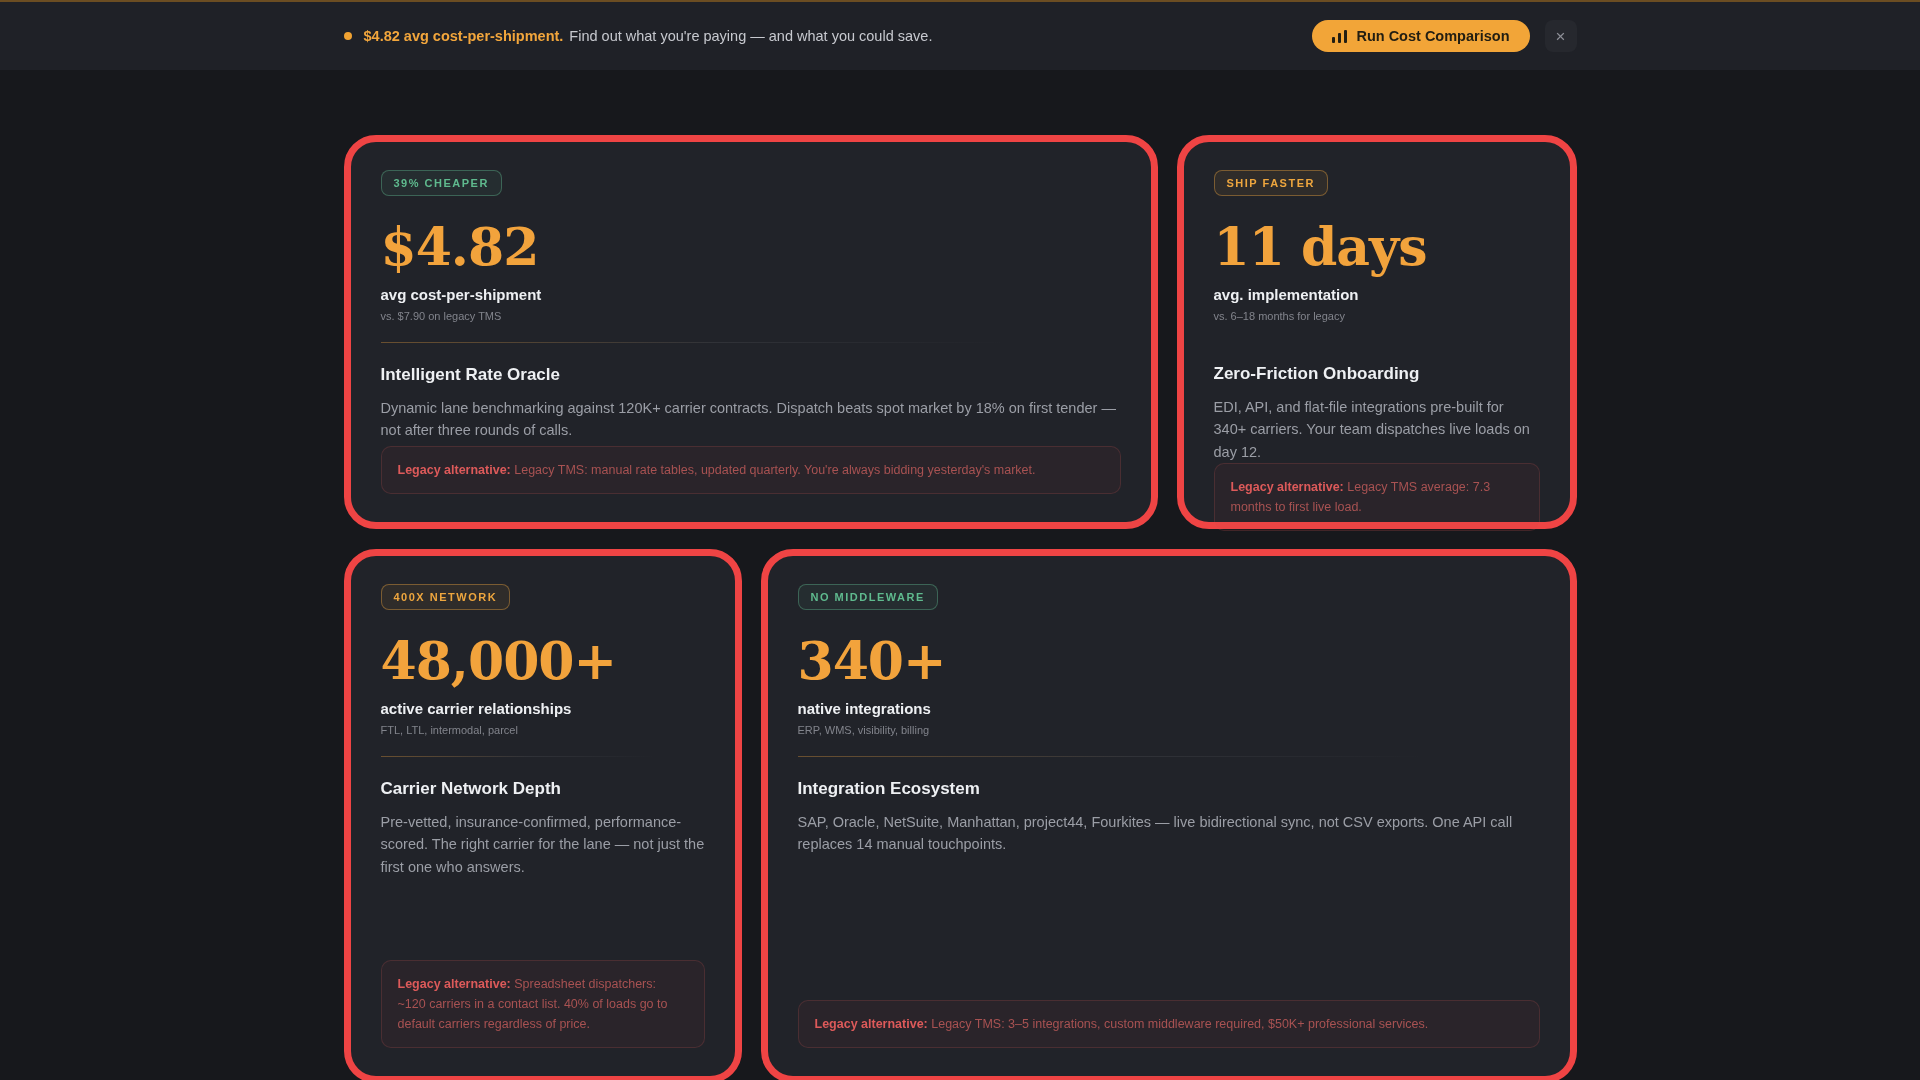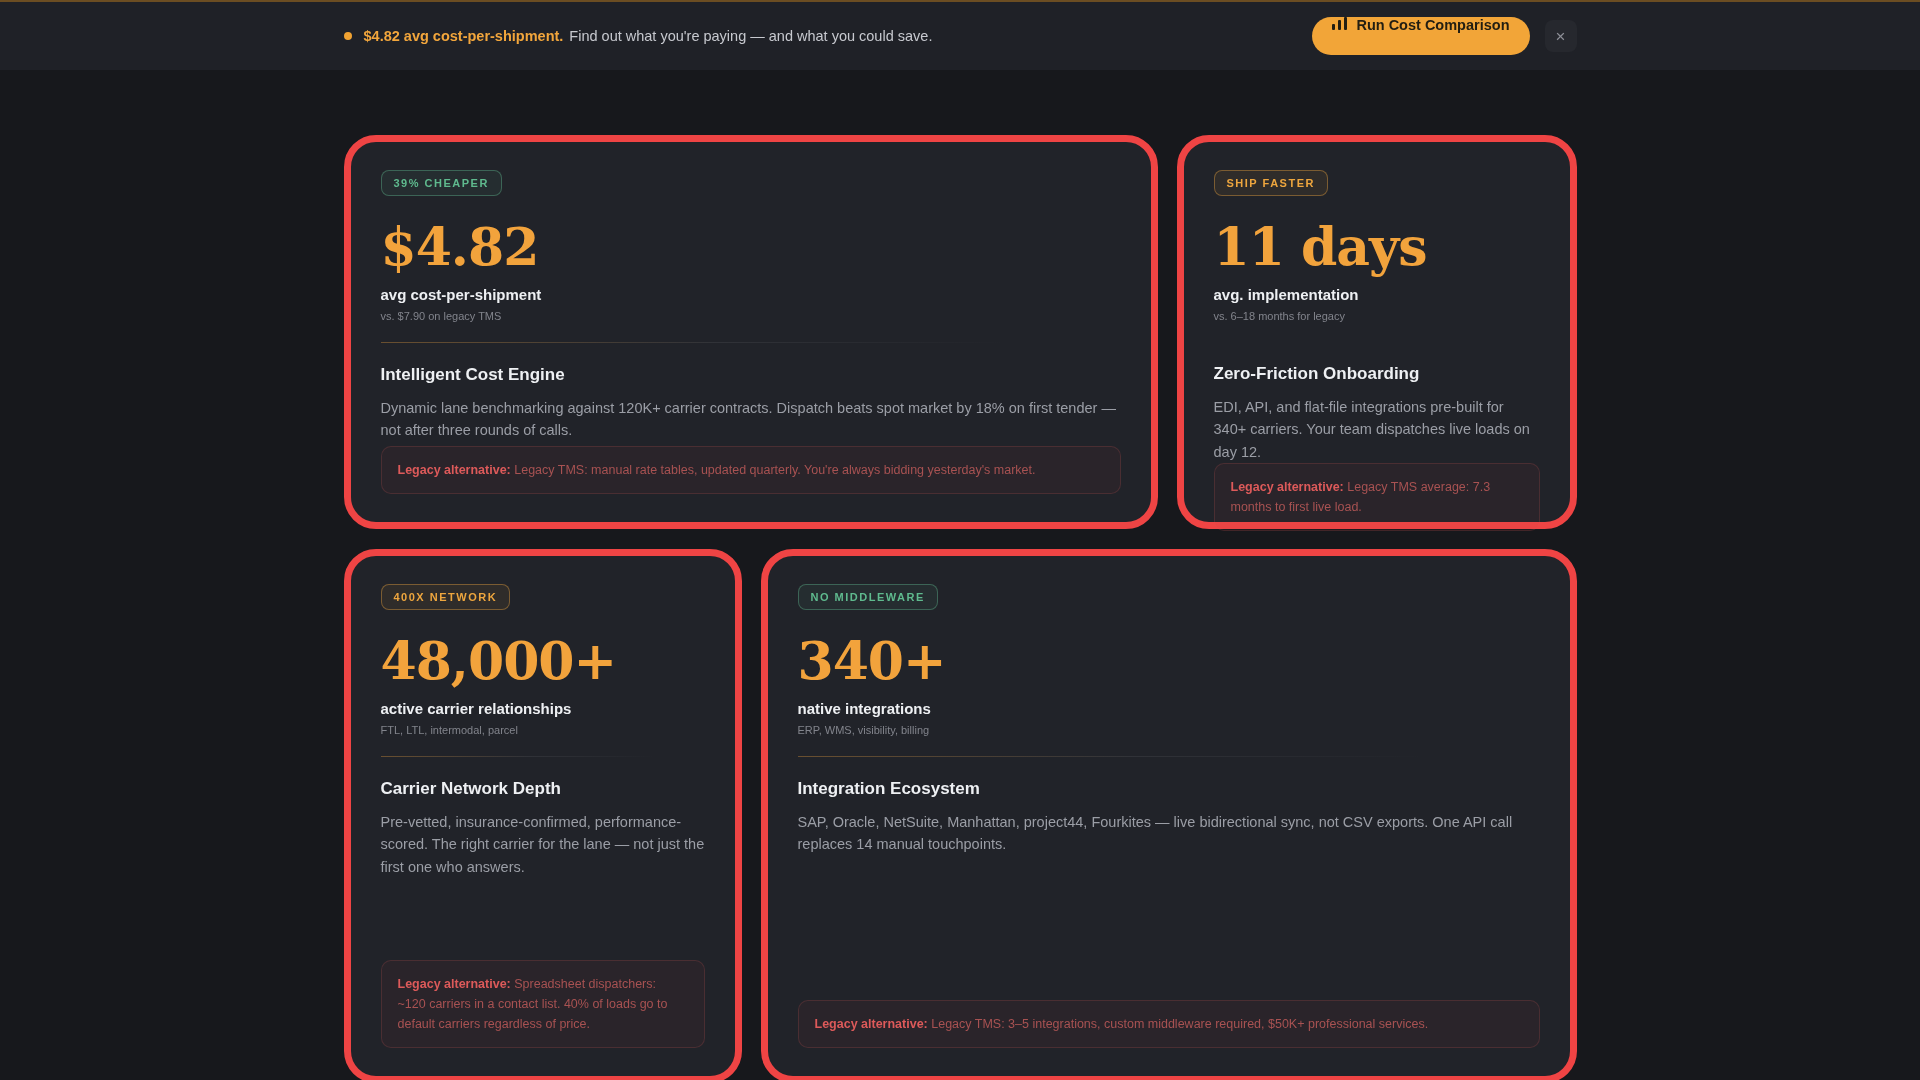--- a/index.html
+++ b/index.html
@@ -18,25 +18,25 @@
   }
   .banner-inner {
     width:1233px; margin:0 auto; height:100%;
     display:flex; align-items:center;
   }
   .dot { width:8px; height:8px; border-radius:50%; background:#f0a232; margin-right:12px; flex:none; }
   .banner-highlight { color:#f2a63c; font-weight:bold; font-size:14.5px; margin-right:6px; }
   .banner-msg { color:#c7c9cf; font-size:14.5px; }
   .banner-spacer { flex:1; }
   .run-btn {
-    display:flex; gap:9px;
+    display:flex; align-items:center; gap:9px;
     background:#f2a538; color:#221e12;
     font-family:"Liberation Sans", sans-serif;
     font-weight:bold; font-size:14.5px;
-    height:38px; padding:0 20px;
+    height:32px; padding:0 20px;
     border:none; border-radius:20px; cursor:pointer;
   }
   .run-btn svg { display:block; }
   .close-btn {
     width:32px; height:32px; margin-left:15px;
     border:none; border-radius:8px;
     background:#26282e; color:#8e9098;
     font-size:17px; line-height:1;
     display:flex; align-items:center; justify-content:center;
     cursor:pointer; font-family:"Liberation Sans", sans-serif;
@@ -122,21 +122,21 @@
 <div class="container">
 
   <div class="grid r1">
 
     <div class="card">
       <span class="badge green">39% CHEAPER</span>
       <div class="stat">$4.82</div>
       <div class="stat-label">avg cost-per-shipment</div>
       <div class="stat-sub">vs. $7.90 on legacy TMS</div>
       <div class="divider"></div>
-      <div class="card-title">Intelligent Cost Engine</div>
+      <div class="card-title">Intelligent Rate Oracle</div>
       <div class="card-desc">Dynamic lane benchmarking against 120K+ carrier contracts. Dispatch beats spot market by 18% on first tender — not after three rounds of calls.</div>
       <div class="legacy">
         <b>Legacy alternative:</b>
         <span>Legacy TMS: manual rate tables, updated quarterly. You're always bidding yesterday's market.</span>
       </div>
     </div>
 
     <div class="card">
       <span class="badge amber">SHIP FASTER</span>
       <div class="stat">11 days</div>

